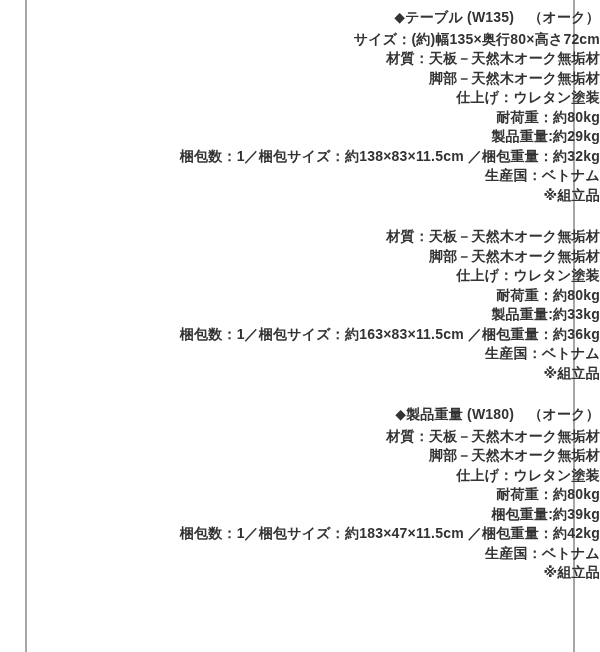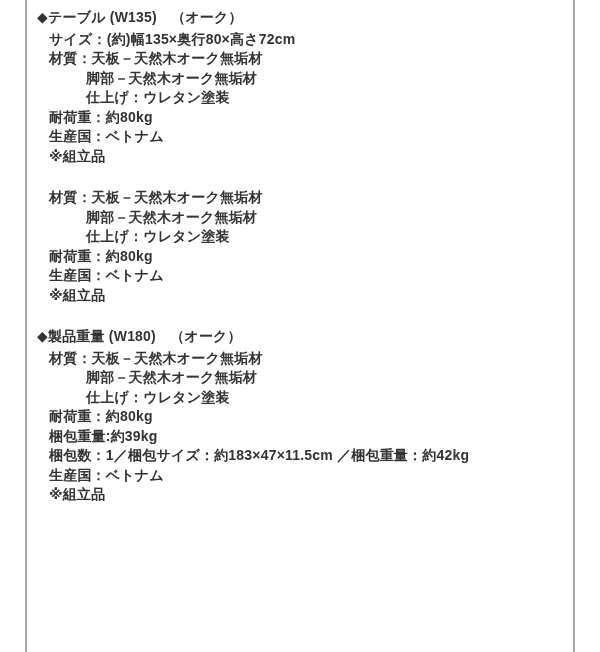--- a/index.html
+++ b/index.html
@@ -11,20 +11,21 @@
     overflow: hidden;
   }
   .page {
     position: relative;
     width: 600px;
     height: 652px;
     font-family: "Liberation Sans", "DejaVu Sans", sans-serif;
     font-weight: bold;
     color: #333333;
     background: #ffffff;
+    text-align: right;
   }
   .vrule {
     position: absolute;
     top: 0;
     bottom: 0;
     width: 2px;
     background: #a6a6a6;
   }
   .vrule.left  { left: 25px; }
   .vrule.right { left: 573px; }
@@ -60,29 +61,33 @@
 
   <div class="content">
 
     <section class="spec-section">
       <h2>◆テーブル (W135)　（オーク）</h2>
       <p>サイズ：(約)幅135×奥行80×高さ72cm</p>
       <p>材質：天板－天然木オーク無垢材</p>
       <p class="indent">脚部－天然木オーク無垢材</p>
       <p class="indent">仕上げ：ウレタン塗装</p>
       <p>耐荷重：約80kg</p>
+      <p>製品重量:約29kg</p>
+      <p>梱包数：1／梱包サイズ：約138×83×11.5cm ／梱包重量：約32kg</p>
       <p>生産国：ベトナム</p>
       <p>※組立品</p>
     </section>
 
     <section class="spec-section">
       <p>材質：天板－天然木オーク無垢材</p>
       <p class="indent">脚部－天然木オーク無垢材</p>
       <p class="indent">仕上げ：ウレタン塗装</p>
       <p>耐荷重：約80kg</p>
+      <p>製品重量:約33kg</p>
+      <p>梱包数：1／梱包サイズ：約163×83×11.5cm ／梱包重量：約36kg</p>
       <p>生産国：ベトナム</p>
       <p>※組立品</p>
     </section>
 
     <section class="spec-section">
       <h2>◆製品重量 (W180)　（オーク）</h2>
       <p>材質：天板－天然木オーク無垢材</p>
       <p class="indent">脚部－天然木オーク無垢材</p>
       <p class="indent">仕上げ：ウレタン塗装</p>
       <p>耐荷重：約80kg</p>

